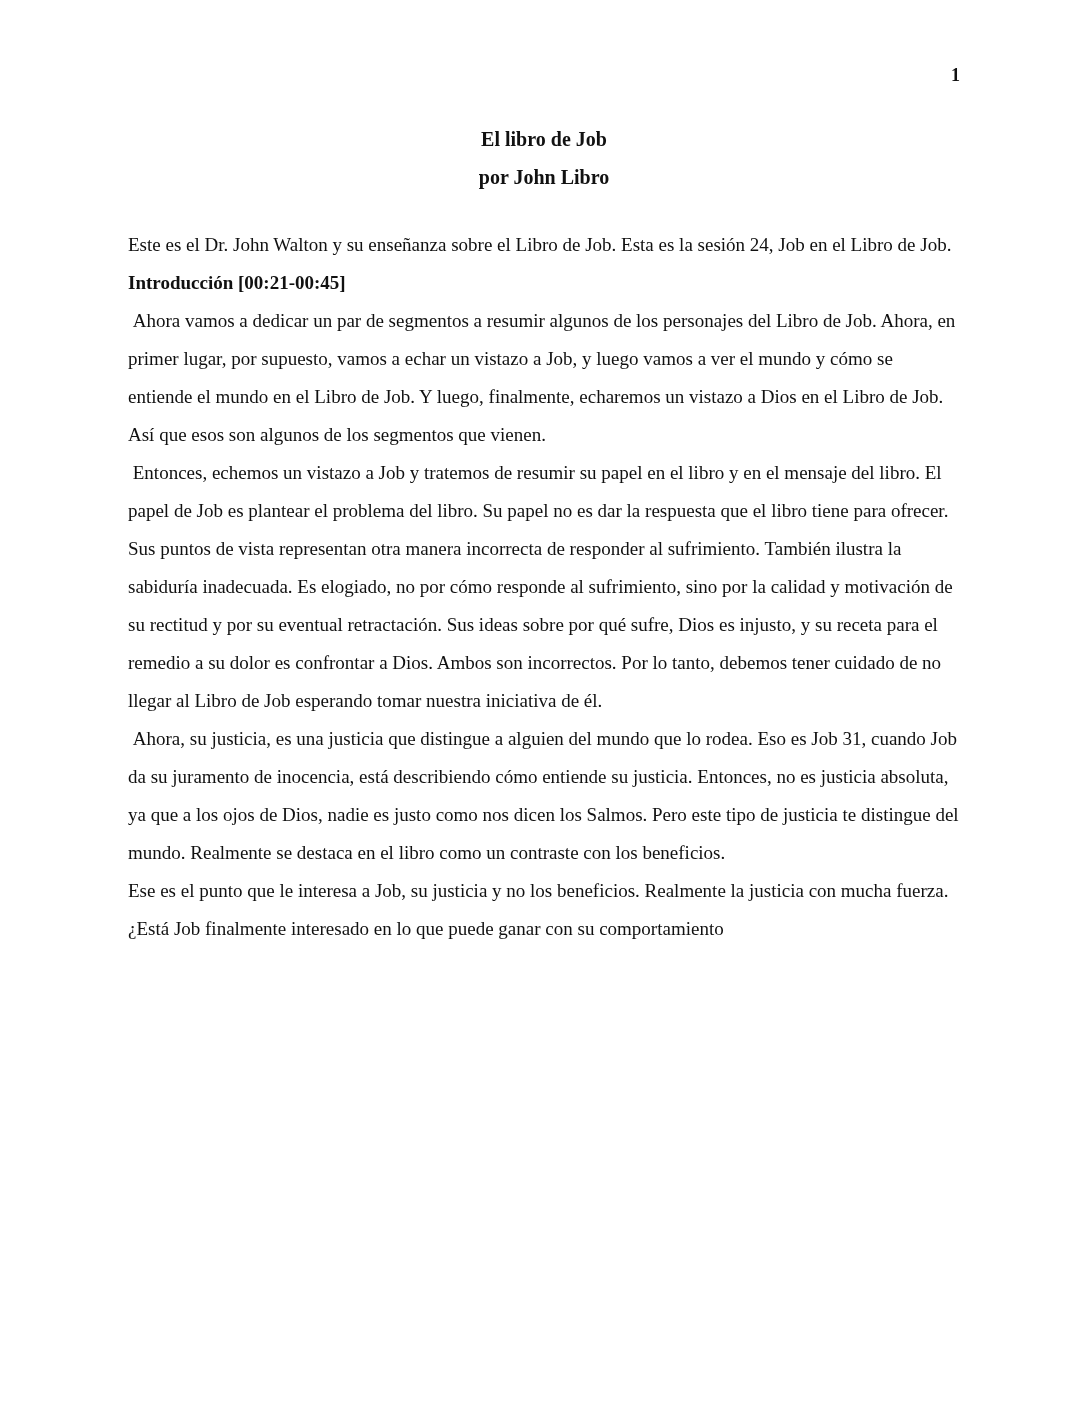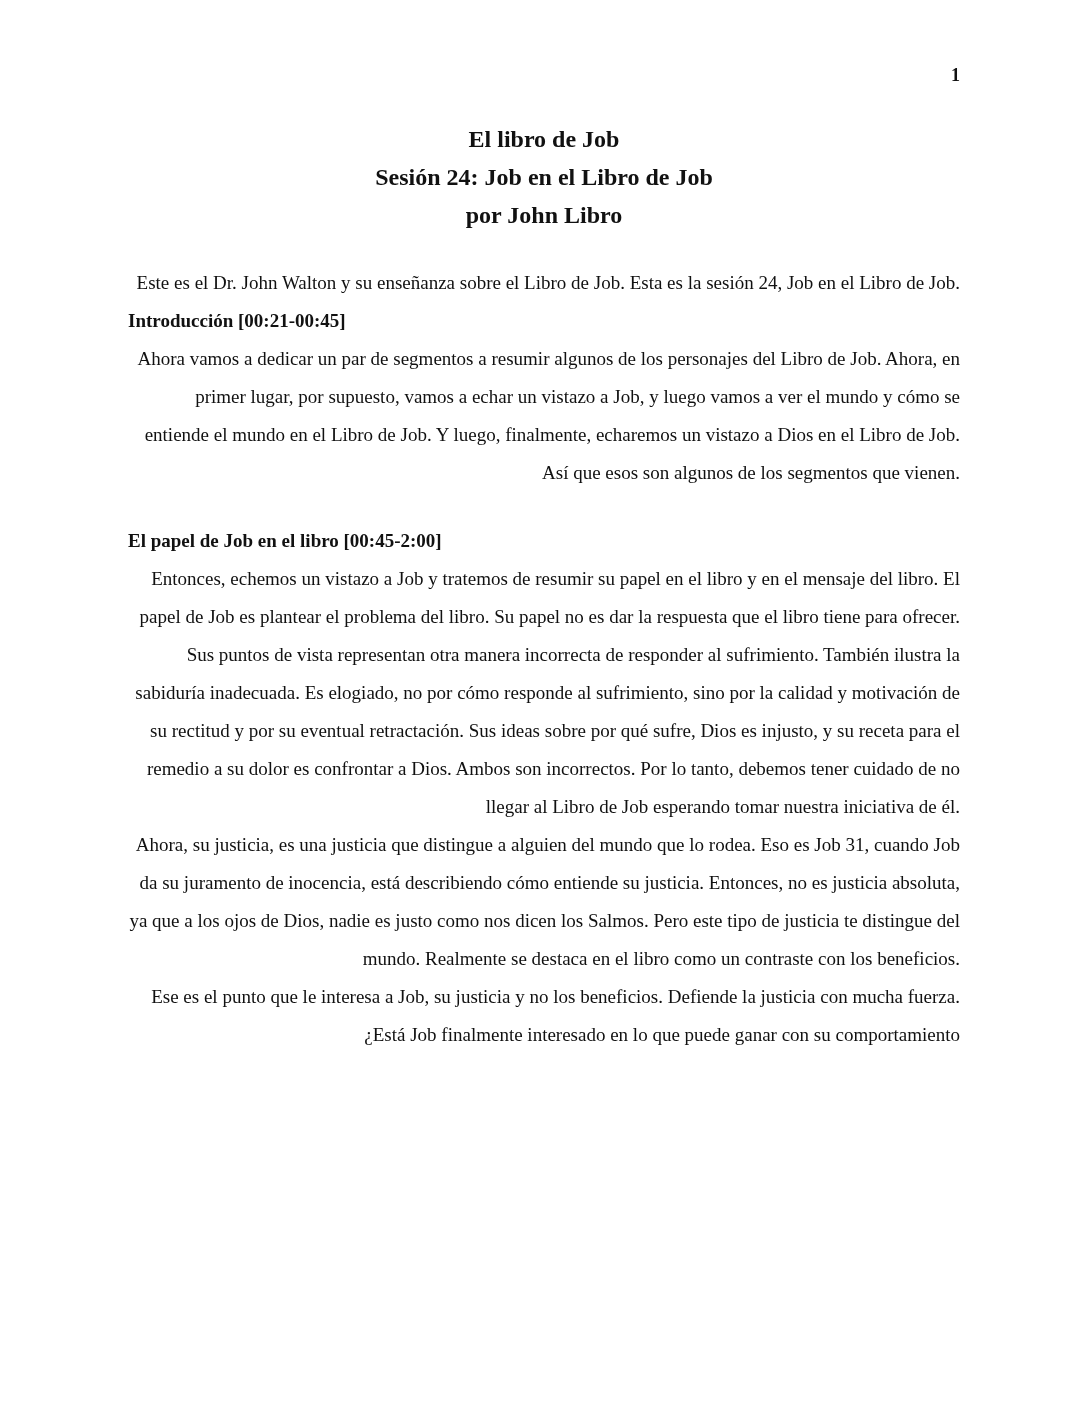--- a/index.html
+++ b/index.html
@@ -23,26 +23,26 @@
   }
   .page-number {
     text-align: right;
     font-weight: bold;
     font-size: 18px;
   }
   .title-block {
     margin-top: 26px;
     text-align: center;
     font-weight: bold;
-    font-size: 24px;
+    font-size: 20px;
   }
   .para {
     margin: 0;
     white-space: pre-wrap;
-    text-align: right;
+    text-align: left;
   }
   .heading {
     margin: 0;
     font-weight: bold;
     font-size: 19px;
     line-height: 38px;
     font-family: Liberation Serif, serif;
   }
   .mt-blank {
     margin-top: 30px;
@@ -50,32 +50,30 @@
 </style>
 </head>
 <body>
 
 <div class="page">
 
   <div class="page-number">1</div>
 
   <div class="title-block">
     <div>El libro de Job</div>
-    <div>Sesión 24: Job en el Libro de Job</div>
     <div>por John Libro</div>
   </div>
 
   <p class="para mt-blank">Este es el Dr. John Walton y su enseñanza sobre el Libro de Job. Esta es la sesión 24, Job en el Libro de Job.</p>
 
   <h2 class="heading">Introducción [00:21-00:45]</h2>
 
   <p class="para"> Ahora vamos a dedicar un par de segmentos a resumir algunos de los personajes del Libro de Job. Ahora, en primer lugar, por supuesto, vamos a echar un vistazo a Job, y luego vamos a ver el mundo y cómo se entiende el mundo en el Libro de Job. Y luego, finalmente, echaremos un vistazo a Dios en el Libro de Job. Así que esos son algunos de los segmentos que vienen.</p>
 
-  <h2 class="heading mt-blank">El papel de Job en el libro [00:45-2:00]</h2>
 
   <p class="para"> Entonces, echemos un vistazo a Job y tratemos de resumir su papel en el libro y en el mensaje del libro. El papel de Job es plantear el problema del libro. Su papel no es dar la respuesta que el libro tiene para ofrecer. Sus puntos de vista representan otra manera incorrecta de responder al sufrimiento. También ilustra la sabiduría inadecuada. Es elogiado, no por cómo responde al sufrimiento, sino por la calidad y motivación de su rectitud y por su eventual retractación. Sus ideas sobre por qué sufre, Dios es injusto, y su receta para el remedio a su dolor es confrontar a Dios. Ambos son incorrectos. Por lo tanto, debemos tener cuidado de no llegar al Libro de Job esperando tomar nuestra iniciativa de él.</p>
 
 
   <p class="para"> Ahora, su justicia, es una justicia que distingue a alguien del mundo que lo rodea. Eso es Job 31, cuando Job da su juramento de inocencia, está describiendo cómo entiende su justicia. Entonces, no es justicia absoluta, ya que a los ojos de Dios, nadie es justo como nos dicen los Salmos. Pero este tipo de justicia te distingue del mundo. Realmente se destaca en el libro como un contraste con los beneficios.</p>
 
-  <p class="para">Ese es el punto que le interesa a Job, su justicia y no los beneficios. Defiende la justicia con mucha fuerza. ¿Está Job finalmente interesado en lo que puede ganar con su comportamiento</p>
+  <p class="para">Ese es el punto que le interesa a Job, su justicia y no los beneficios. Realmente la justicia con mucha fuerza. ¿Está Job finalmente interesado en lo que puede ganar con su comportamiento</p>
 
 </div>
 
 </body></html>

